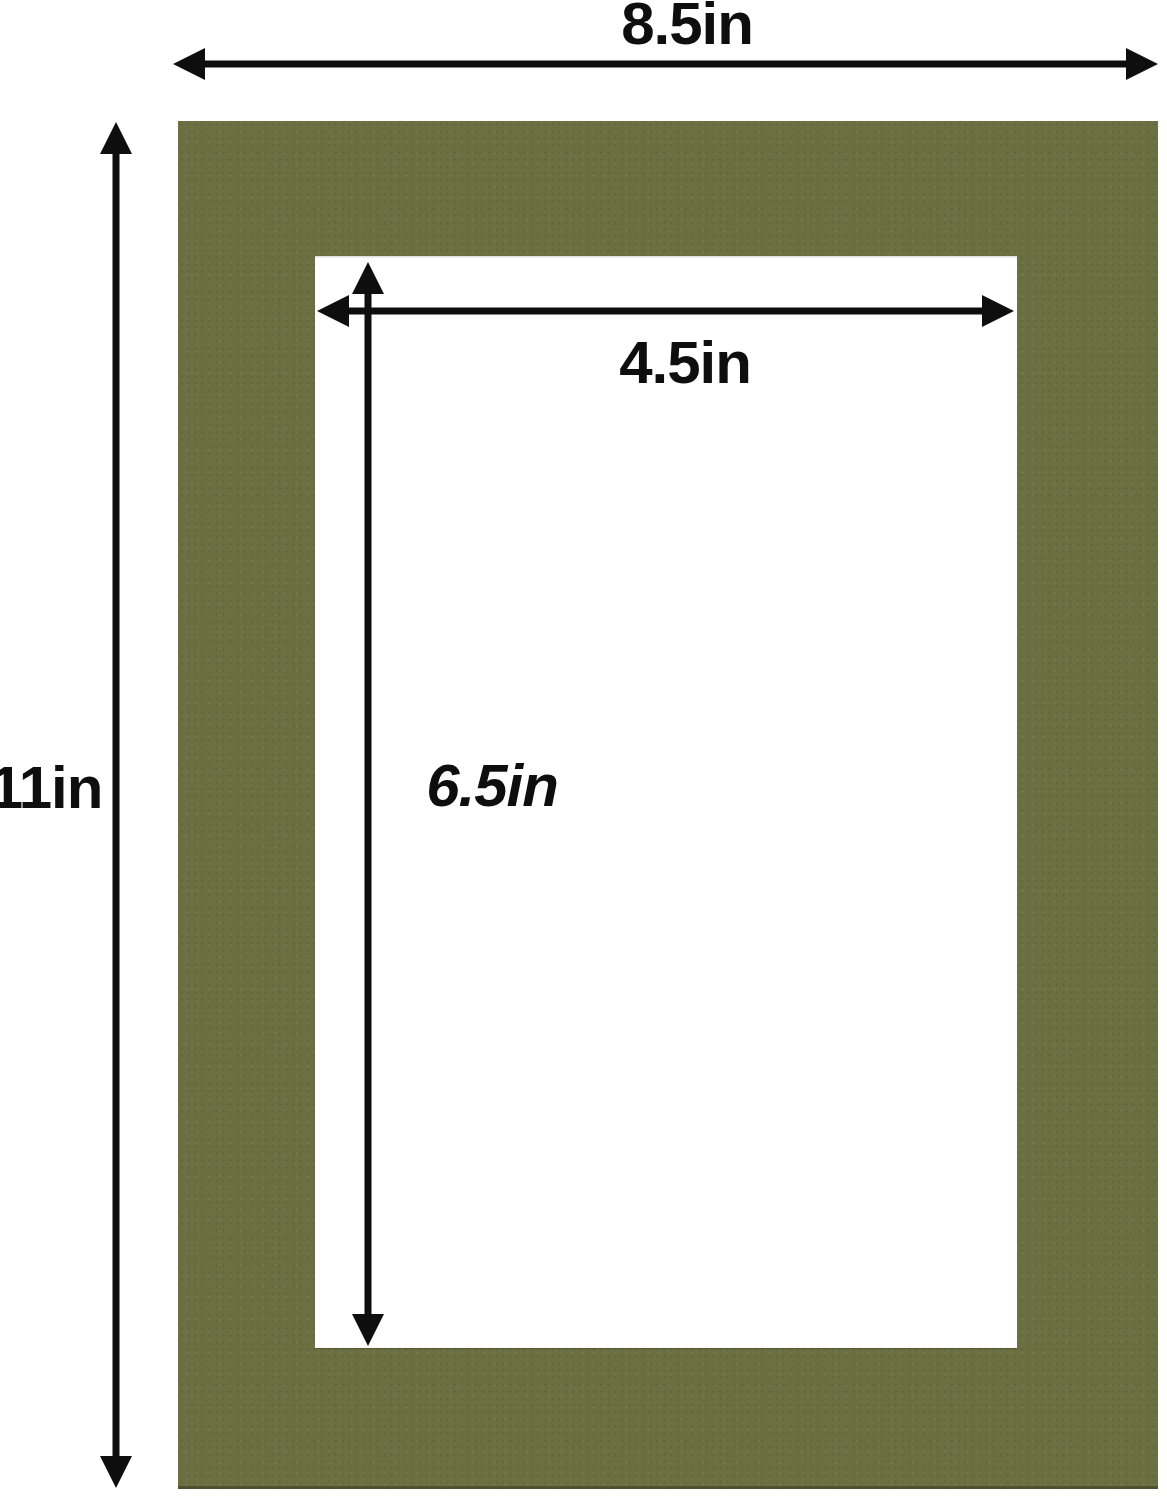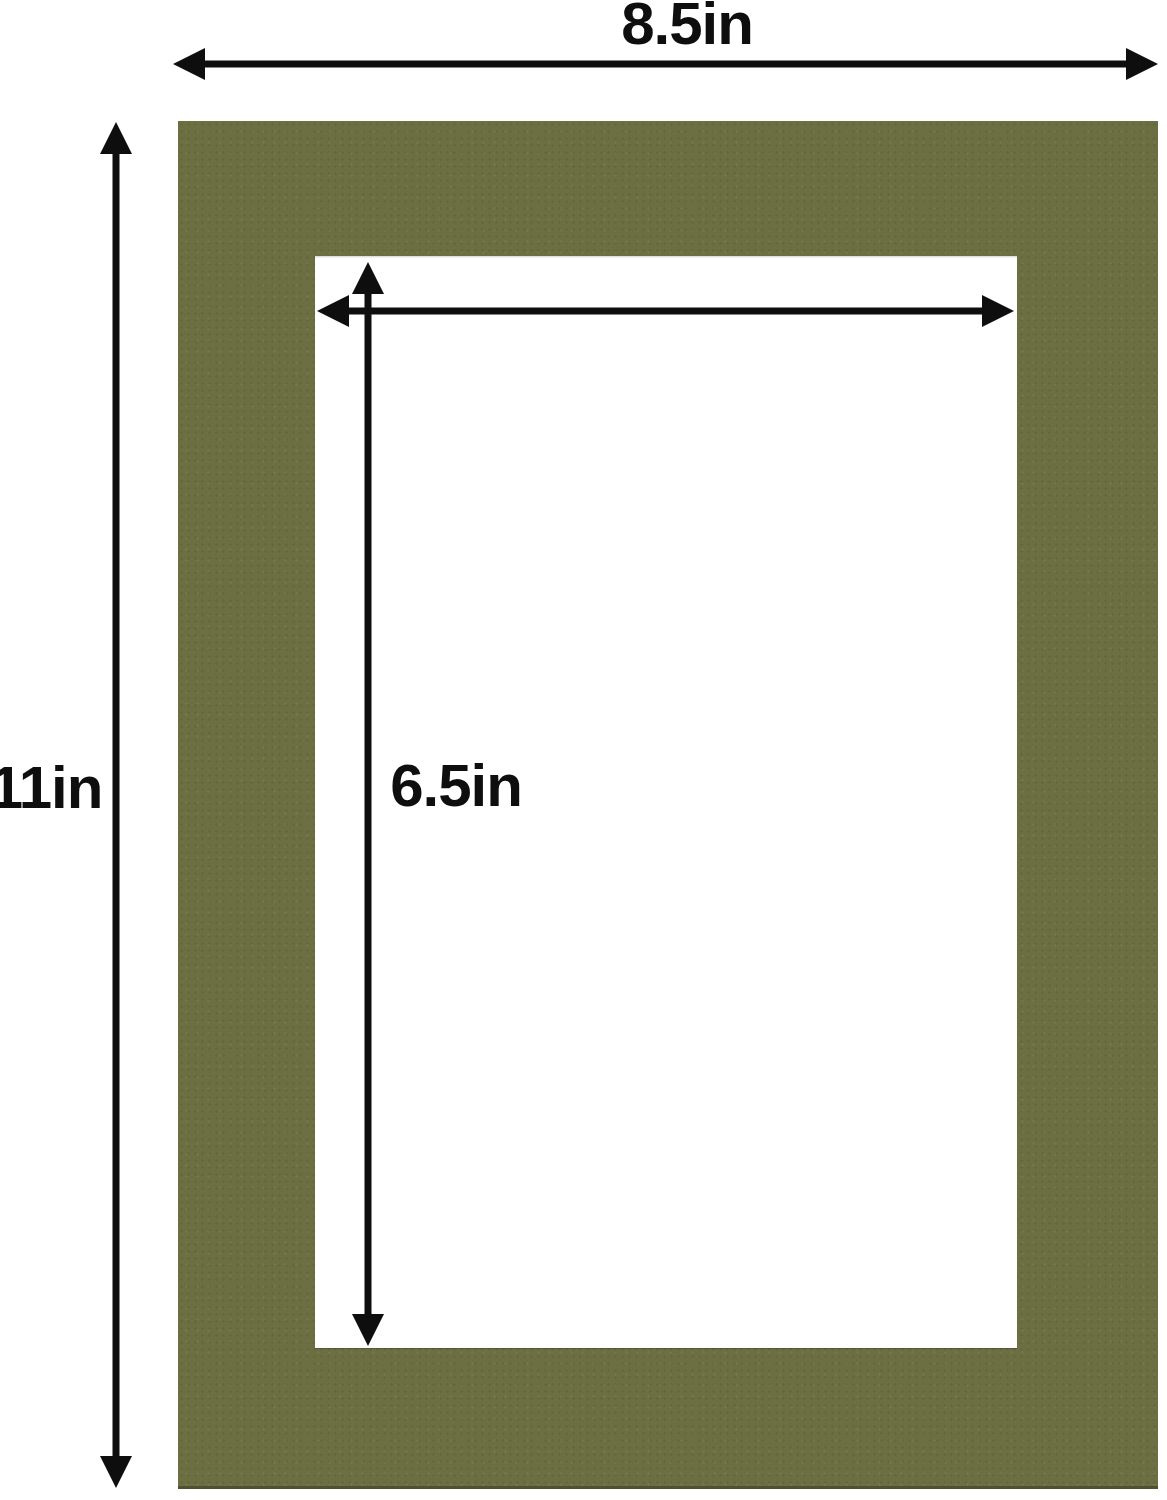--- a/index.html
+++ b/index.html
@@ -62,21 +62,21 @@
     font-weight: 700;
     font-size: 60px;
     line-height: 1;
     letter-spacing: -1px;
     white-space: nowrap;
     transform: translateX(-50%);
   }
   .label-outer-width  { left: 687px; top: -6px; }
   .label-outer-height { left: 46px;  top: 758px; }
   .label-opening-width  { left: 685px; top: 333px; }
-  .label-opening-height { left: 456px; top: 756px; }
+  .label-opening-height { left: 492px; top: 756px; font-style: italic; }
 </style>
 </head>
 <body>
 
 <div class="stage">
 
   <div class="mat">
     <div class="opening"></div>
   </div>
 
@@ -104,16 +104,17 @@
       <line x1="368" y1="289" x2="368" y2="1319"></line>
       <polygon points="368,262 352,294 384,294"></polygon>
       <polygon points="368,1346 352,1314 384,1314"></polygon>
     </g>
   </svg>
 
   <div class="dim-label label-outer-width">8.5in</div>
 
   <div class="dim-label label-outer-height">11in</div>
 
+  <div class="dim-label label-opening-width">4.5in</div>
 
   <div class="dim-label label-opening-height">6.5in</div>
 
 </div>
 
 </body></html>

